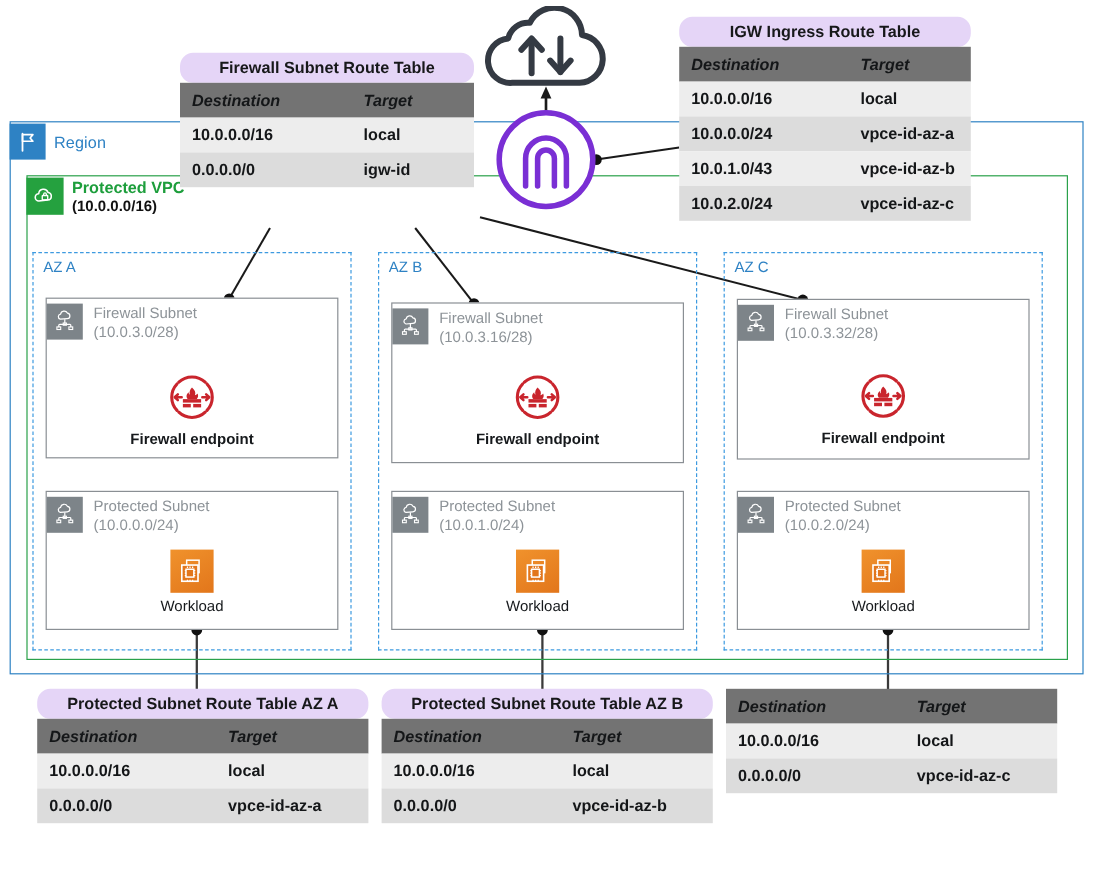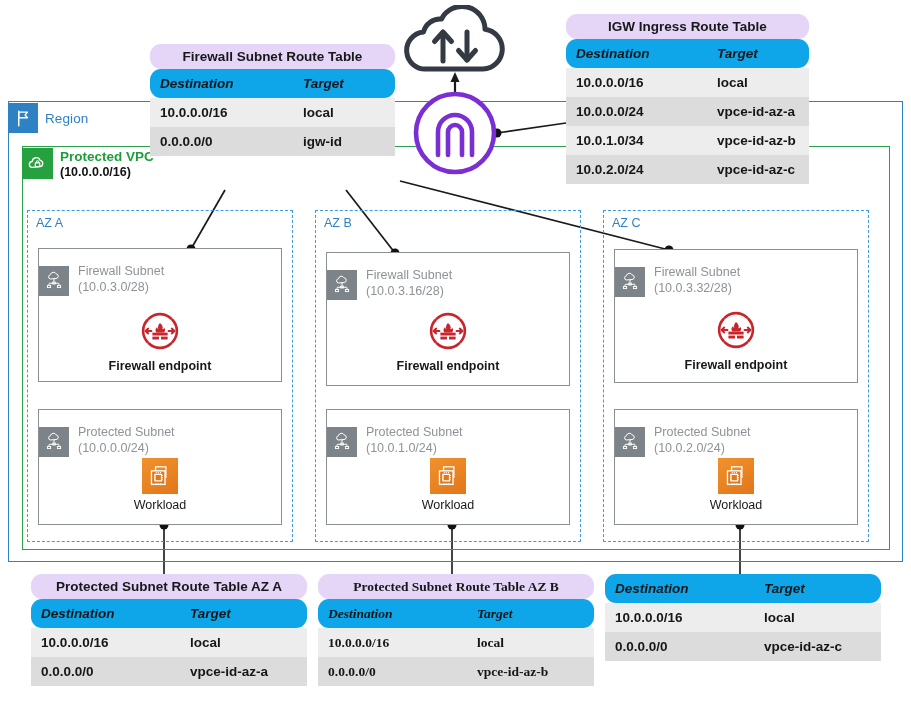--- a/index.html
+++ b/index.html
@@ -66,22 +66,22 @@
     color: #2e82c4; font-size: 12.5px;
   }
 
   
   .subnet-box {
     position: absolute;
     border: 1.3px solid #8a8f94;
     background: #ffffff;
   }
   .subnet-head {
-    position: absolute; left: 0; top: 14px;
-    display: flex; align-items: flex-end;
+    position: absolute; left: 0; top: 4px;
+    display: flex; align-items: flex-start;
   }
   .subnet-icon {
     width: 30px; height: 30px; background: #7d8489;
     display: flex; align-items: center; justify-content: center;
     flex: none;
   }
   .subnet-texts { padding-left: 9px; padding-top: 0px; }
   .subnet-name {
     color: #8d9398; font-size: 12.5px; line-height: 16px; white-space: nowrap;
   }
@@ -107,21 +107,21 @@
     position: absolute;
     font-size: 13px;
   }
   .rt-title {
     background: #e5d5f7; color: #17181a;
     text-align: center; font-weight: bold;
     font-size: 13.5px; line-height: 25px; height: 25px;
     white-space: nowrap; overflow: hidden; border-radius: 11px;
   }
   .rt-row { display: flex; height: 29px; }
-  .rt-row.head { background: #0ea5e9; border-radius: 11px; }
+  .rt-row.head { background: #737373; }
   .rt-row.odd  { background: #ededed; }
   .rt-row.even { background: #dcdcdc; }
   .rt-cell {
     display: flex; align-items: center;
     padding-left: 10px;
     font-size: 13.5px; color: #141618;
     overflow: hidden; white-space: nowrap;
   }
   .rt-row.head .rt-cell { font-style: italic; font-weight: bold; }
   .rt-row.odd .rt-cell, .rt-row.even .rt-cell { font-weight: bold; }
@@ -443,21 +443,21 @@
     </div>
     <div class="rt-row odd">
       <div class="rt-cell" style="width:141px;">10.0.0.0/16</div>
       <div class="rt-cell" style="width:102px;">local</div>
     </div>
     <div class="rt-row even">
       <div class="rt-cell" style="width:141px;">10.0.0.0/24</div>
       <div class="rt-cell" style="width:102px;">vpce-id-az-a</div>
     </div>
     <div class="rt-row odd">
-      <div class="rt-cell" style="width:141px;">10.0.1.0/34</div>
+      <div class="rt-cell" style="width:141px;">10.0.1.0/43</div>
       <div class="rt-cell" style="width:102px;">vpce-id-az-b</div>
     </div>
     <div class="rt-row even">
       <div class="rt-cell" style="width:141px;">10.0.2.0/24</div>
       <div class="rt-cell" style="width:102px;">vpce-id-az-c</div>
     </div>
   </div>
 
   <div class="rt" style="left:31px;top:574px;width:276px;">
     <div class="rt-title">Protected Subnet Route Table AZ A</div>
@@ -468,21 +468,21 @@
     <div class="rt-row odd">
       <div class="rt-cell" style="width:149px;">10.0.0.0/16</div>
       <div class="rt-cell" style="width:127px;">local</div>
     </div>
     <div class="rt-row even">
       <div class="rt-cell" style="width:149px;">0.0.0.0/0</div>
       <div class="rt-cell" style="width:127px;">vpce-id-az-a</div>
     </div>
   </div>
 
-  <div class="rt" style="left:318px;top:574px;width:276px;font-family:Liberation Serif, serif;">
+  <div class="rt" style="left:318px;top:574px;width:276px;">
     <div class="rt-title">Protected Subnet Route Table AZ B</div>
     <div class="rt-row head">
       <div class="rt-cell" style="width:149px;">Destination</div>
       <div class="rt-cell" style="width:127px;">Target</div>
     </div>
     <div class="rt-row odd">
       <div class="rt-cell" style="width:149px;">10.0.0.0/16</div>
       <div class="rt-cell" style="width:127px;">local</div>
     </div>
     <div class="rt-row even">

